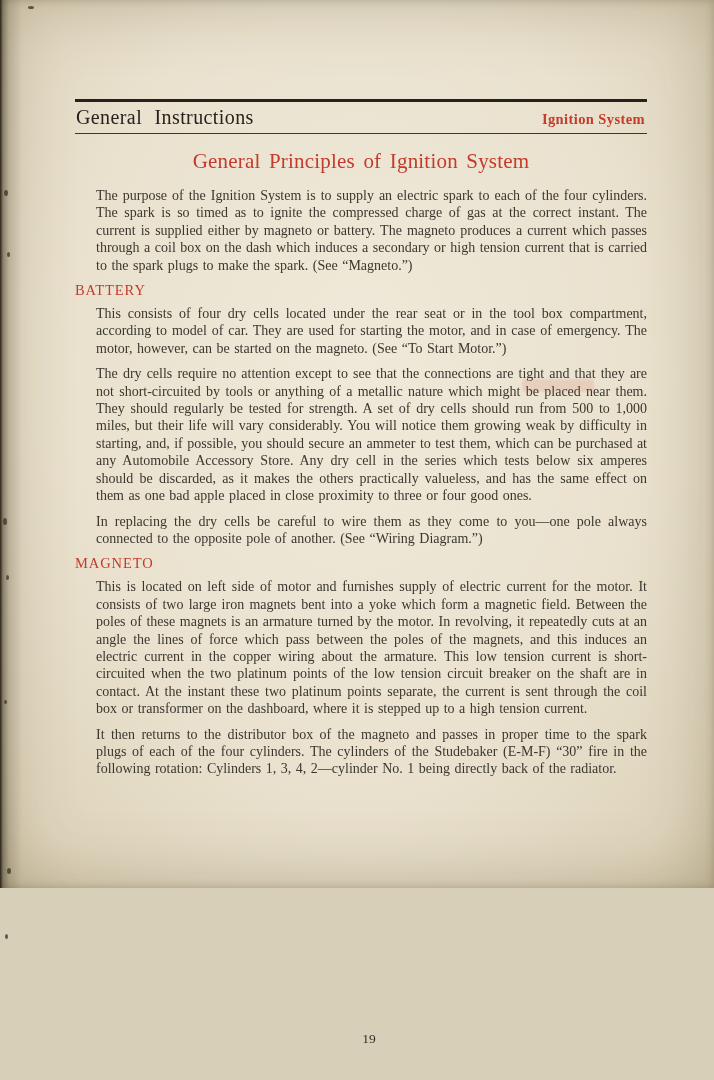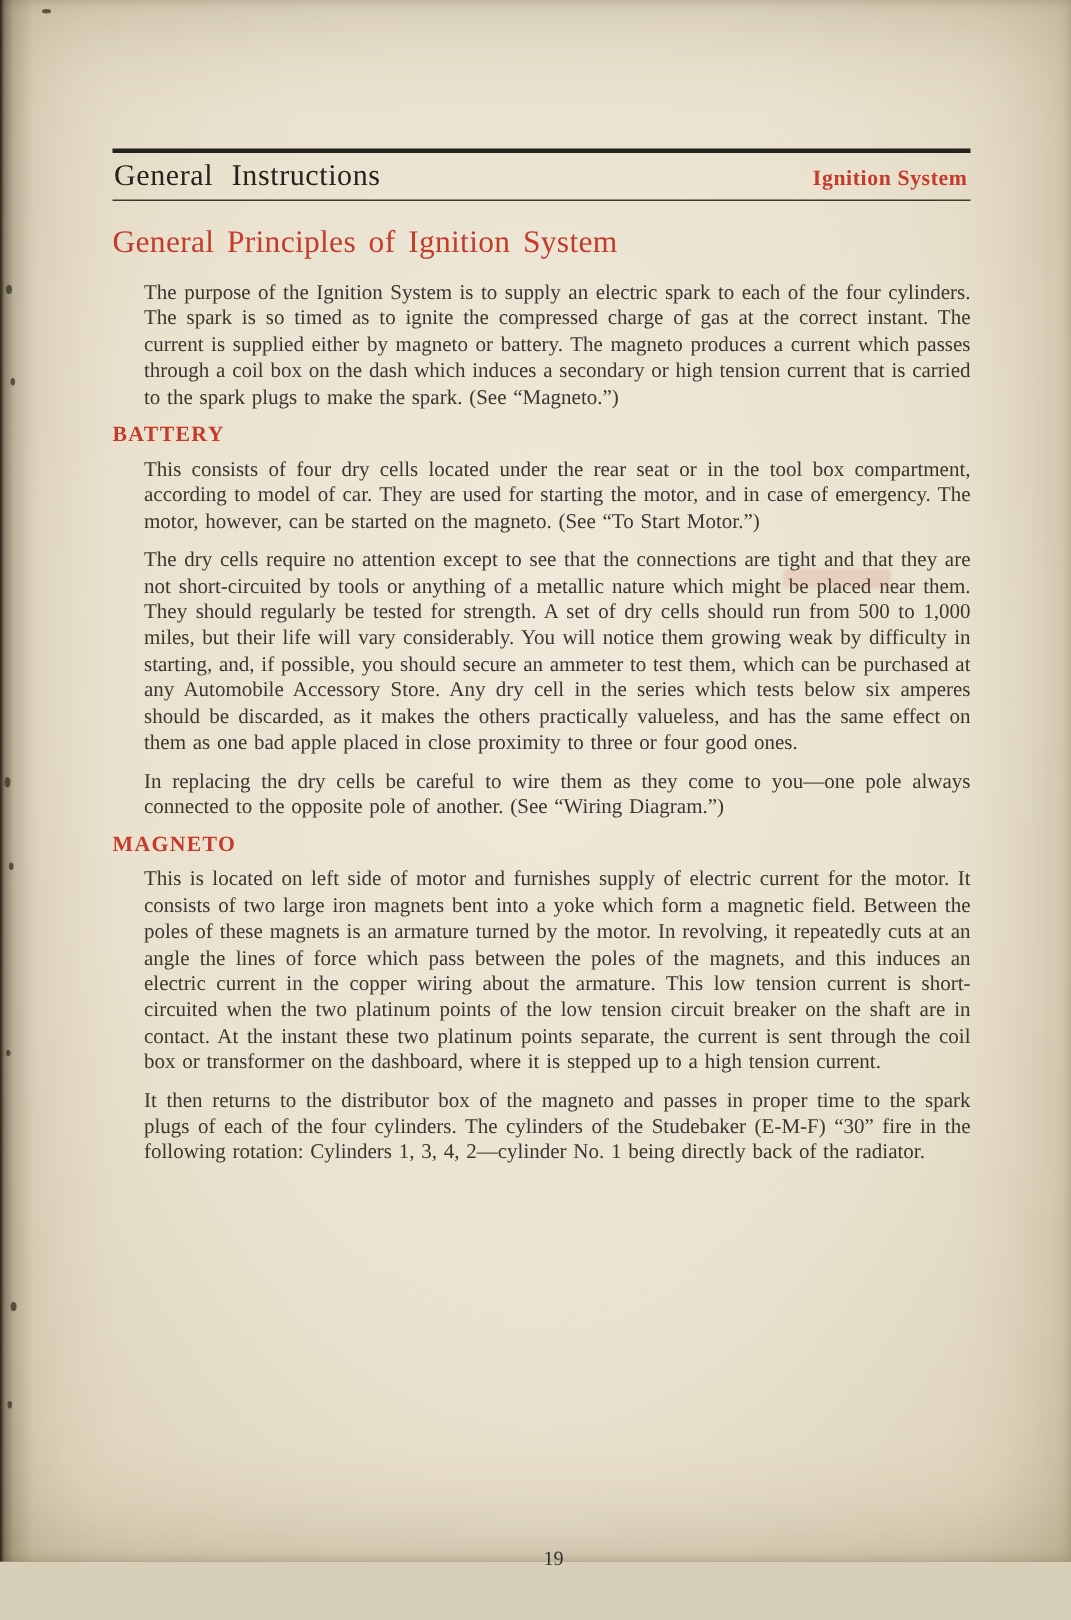--- a/index.html
+++ b/index.html
@@ -3,21 +3,21 @@
 <meta charset="utf-8">
 <style>
   * { margin: 0; padding: 0; box-sizing: border-box; }
   html, body { width: 714px; height: 1080px; overflow: hidden; }
   body {
     font-family: "Liberation Serif", "DejaVu Serif", serif;
     background: #d8cfb8;
   }
   .scan {
     position: relative;
-    width: 714px; height: 1041px;
+    width: 714px; height: 888px;
     background: radial-gradient(ellipse at 50% 42%, #f0e9d9 0%, #eae2cf 55%, #ded4bc 88%, #d3c8ac 100%);
     box-shadow: inset 0 0 70px rgba(96,78,40,.30), inset 0 0 8px rgba(60,45,20,.25);
   }
   .scan::before {
     content: ""; position: absolute; left: 0; top: 0; bottom: 0; width: 22px;
     background: linear-gradient(to right, rgba(28,24,14,.92) 0, rgba(70,60,40,.48) 3px, rgba(70,60,40,.18) 9px, rgba(70,60,40,0) 22px);
     z-index: 2;
   }
   .page {
     position: absolute; inset: 0;
@@ -31,33 +31,33 @@
     padding: 4px 2px 4px 1px;
   }
   .header-left {
     font-size: 20px; letter-spacing: .4px; word-spacing: 7px; color: #26231d;
   }
   .header-right {
     font-size: 14.5px; font-weight: bold; letter-spacing: .4px;
     color: var(--accent, #c43a2b);
   }
   .title {
-    font-weight: normal;
+    text-align: center; font-weight: normal;
     font-size: 21px; letter-spacing: .2px; word-spacing: 3px;
     color: var(--accent, #c43a2b);
     margin: 15px 0 13px;
   }
   p.body {
     font-size: 14px; line-height: 17.4px;
     text-align: justify; text-justify: inter-word;
     word-spacing: 1px;
     margin: 0 0 8px 21px;
   }
   h2.sec {
-    font-size: 14.5px; font-weight: bold; letter-spacing: .9px;
+    font-size: 14.5px; font-weight: normal; letter-spacing: .9px;
     color: var(--accent, #c43a2b);
     margin: 3px 0 6px 0;
   }
   .page-number {
     position: absolute; left: 0; right: 0; top: 1031px;
     text-align: center; font-size: 13.5px; color: #33302a; padding-left: 24px;
   }
   .speck { position: absolute; background: #41382a; border-radius: 50%; opacity: .8; z-index: 3; }
   .bleed {
     position: absolute; left: 522px; top: 379px; width: 72px; height: 13px;

